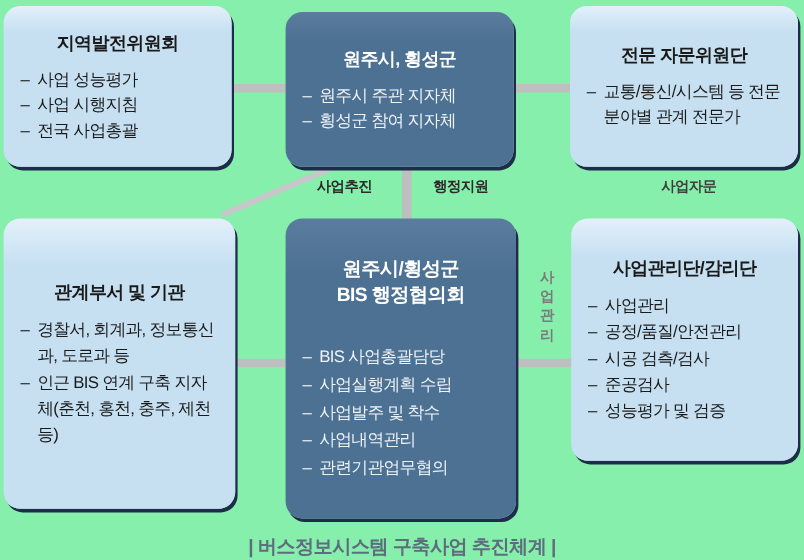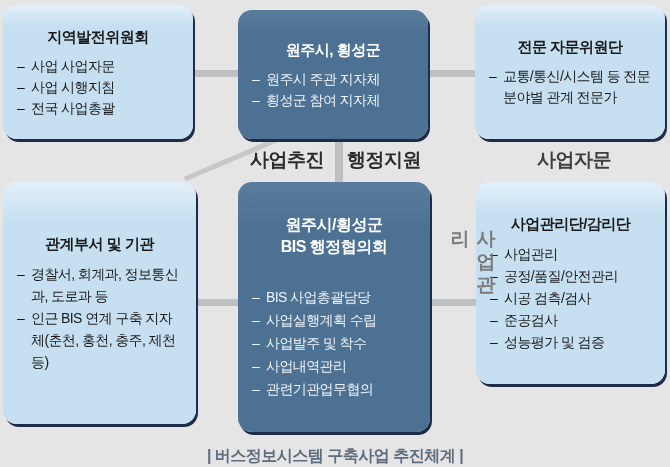--- a/index.html
+++ b/index.html
@@ -1,21 +1,21 @@
 <!DOCTYPE html>
 <html><head>
 <meta charset="utf-8">
 <style>
   html, body { margin: 0; padding: 0; background: #ffffff; }
   .stage {
     position: relative;
     width: 670px;
     height: 467px;
     overflow: hidden;
-    background: #e5e5e5;
+    background: #86efac;
     font-family: "Liberation Sans", "DejaVu Sans", sans-serif;
   }
   
   .connector { position: absolute; background: #bdbfc1; z-index: 1; }
   .connector.h { height: 7px; }
   .connector.v { width: 8px; }
   .diag-svg { position: absolute; left: 0; top: 0; z-index: 1; pointer-events: none; }
   
   .box {
     position: absolute;
@@ -57,21 +57,21 @@
   .box-list li::before { content: "\2013"; position: absolute; left: 0; }
   .box.dark .box-list li { color: #eef3f8; }
   .bottom-box .box-list li { line-height: 22px; }
   .council-box .box-list li { line-height: 23px; }
   .council-box .box-title { margin-bottom: 28px; font-size: 16px; line-height: 22px; }
   
   .edge-label {
     position: absolute;
     z-index: 3;
     font-weight: bold;
-    font-size: 19px;
+    font-size: 12px;
     color: #2b2b2b;
     text-align: center;
     letter-spacing: -0.5px;
   }
   .edge-label.muted { color: #3f3f3f; }
   .edge-label.vertical {
     writing-mode: vertical-rl;
     text-orientation: upright;
     color: #7b7b7b;
     letter-spacing: 4px;
@@ -101,21 +101,21 @@
   </svg>
   <div class="connector h" style="left:193px; top:70px; width:45px;"></div>
   <div class="connector h" style="left:428px; top:70px; width:47px;"></div>
   <div class="connector v" style="left:335px; top:139px; height:44px;"></div>
   <div class="connector h" style="left:196px; top:299px; width:42px;"></div>
   <div class="connector h" style="left:430px; top:299px; width:47px;"></div>
 
   <div class="box light" style="left:3px; top:5px; width:190px; height:134px;">
     <div class="box-title">지역발전위원회</div>
     <ul class="box-list">
-      <li>사업 사업자문</li>
+      <li>사업 성능평가</li>
       <li>사업 시행지침</li>
       <li>전국 사업총괄</li>
     </ul>
   </div>
 
   <div class="box dark" style="left:238px; top:10px; width:190px; height:129px;">
     <div class="box-title">원주시, 횡성군</div>
     <ul class="box-list">
       <li>원주시 주관 지자체</li>
       <li>횡성군 참여 지자체</li>

